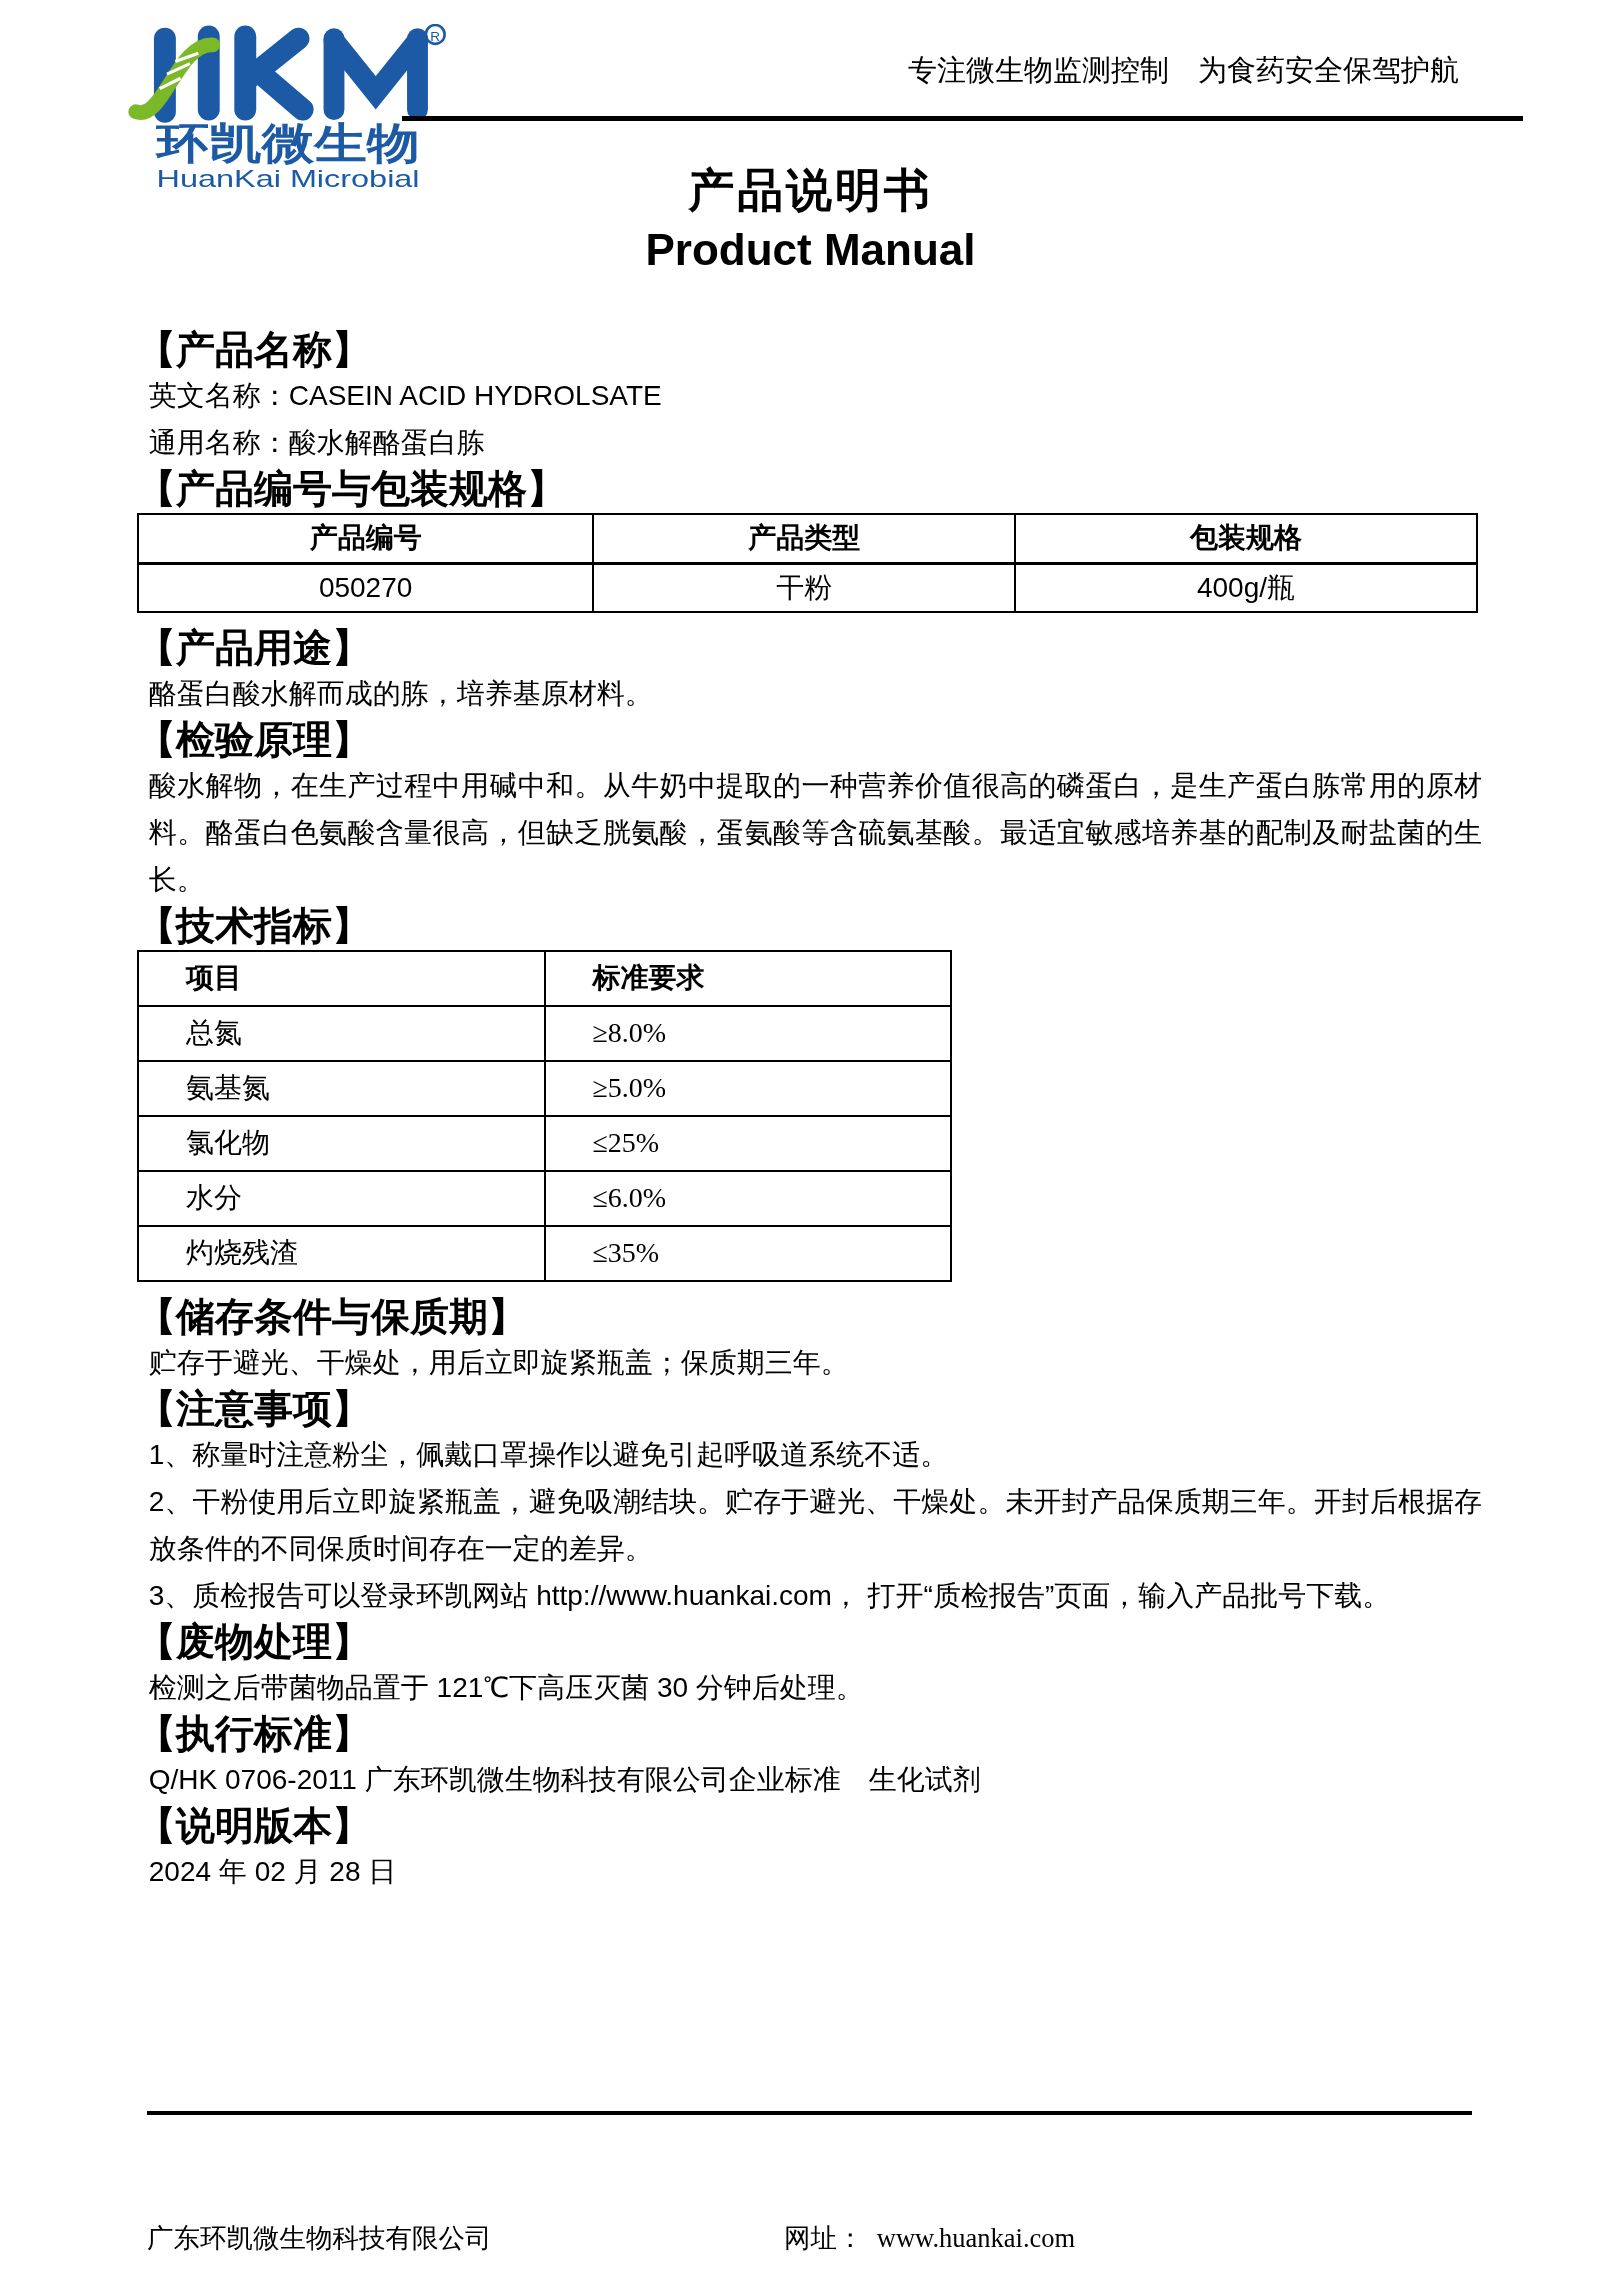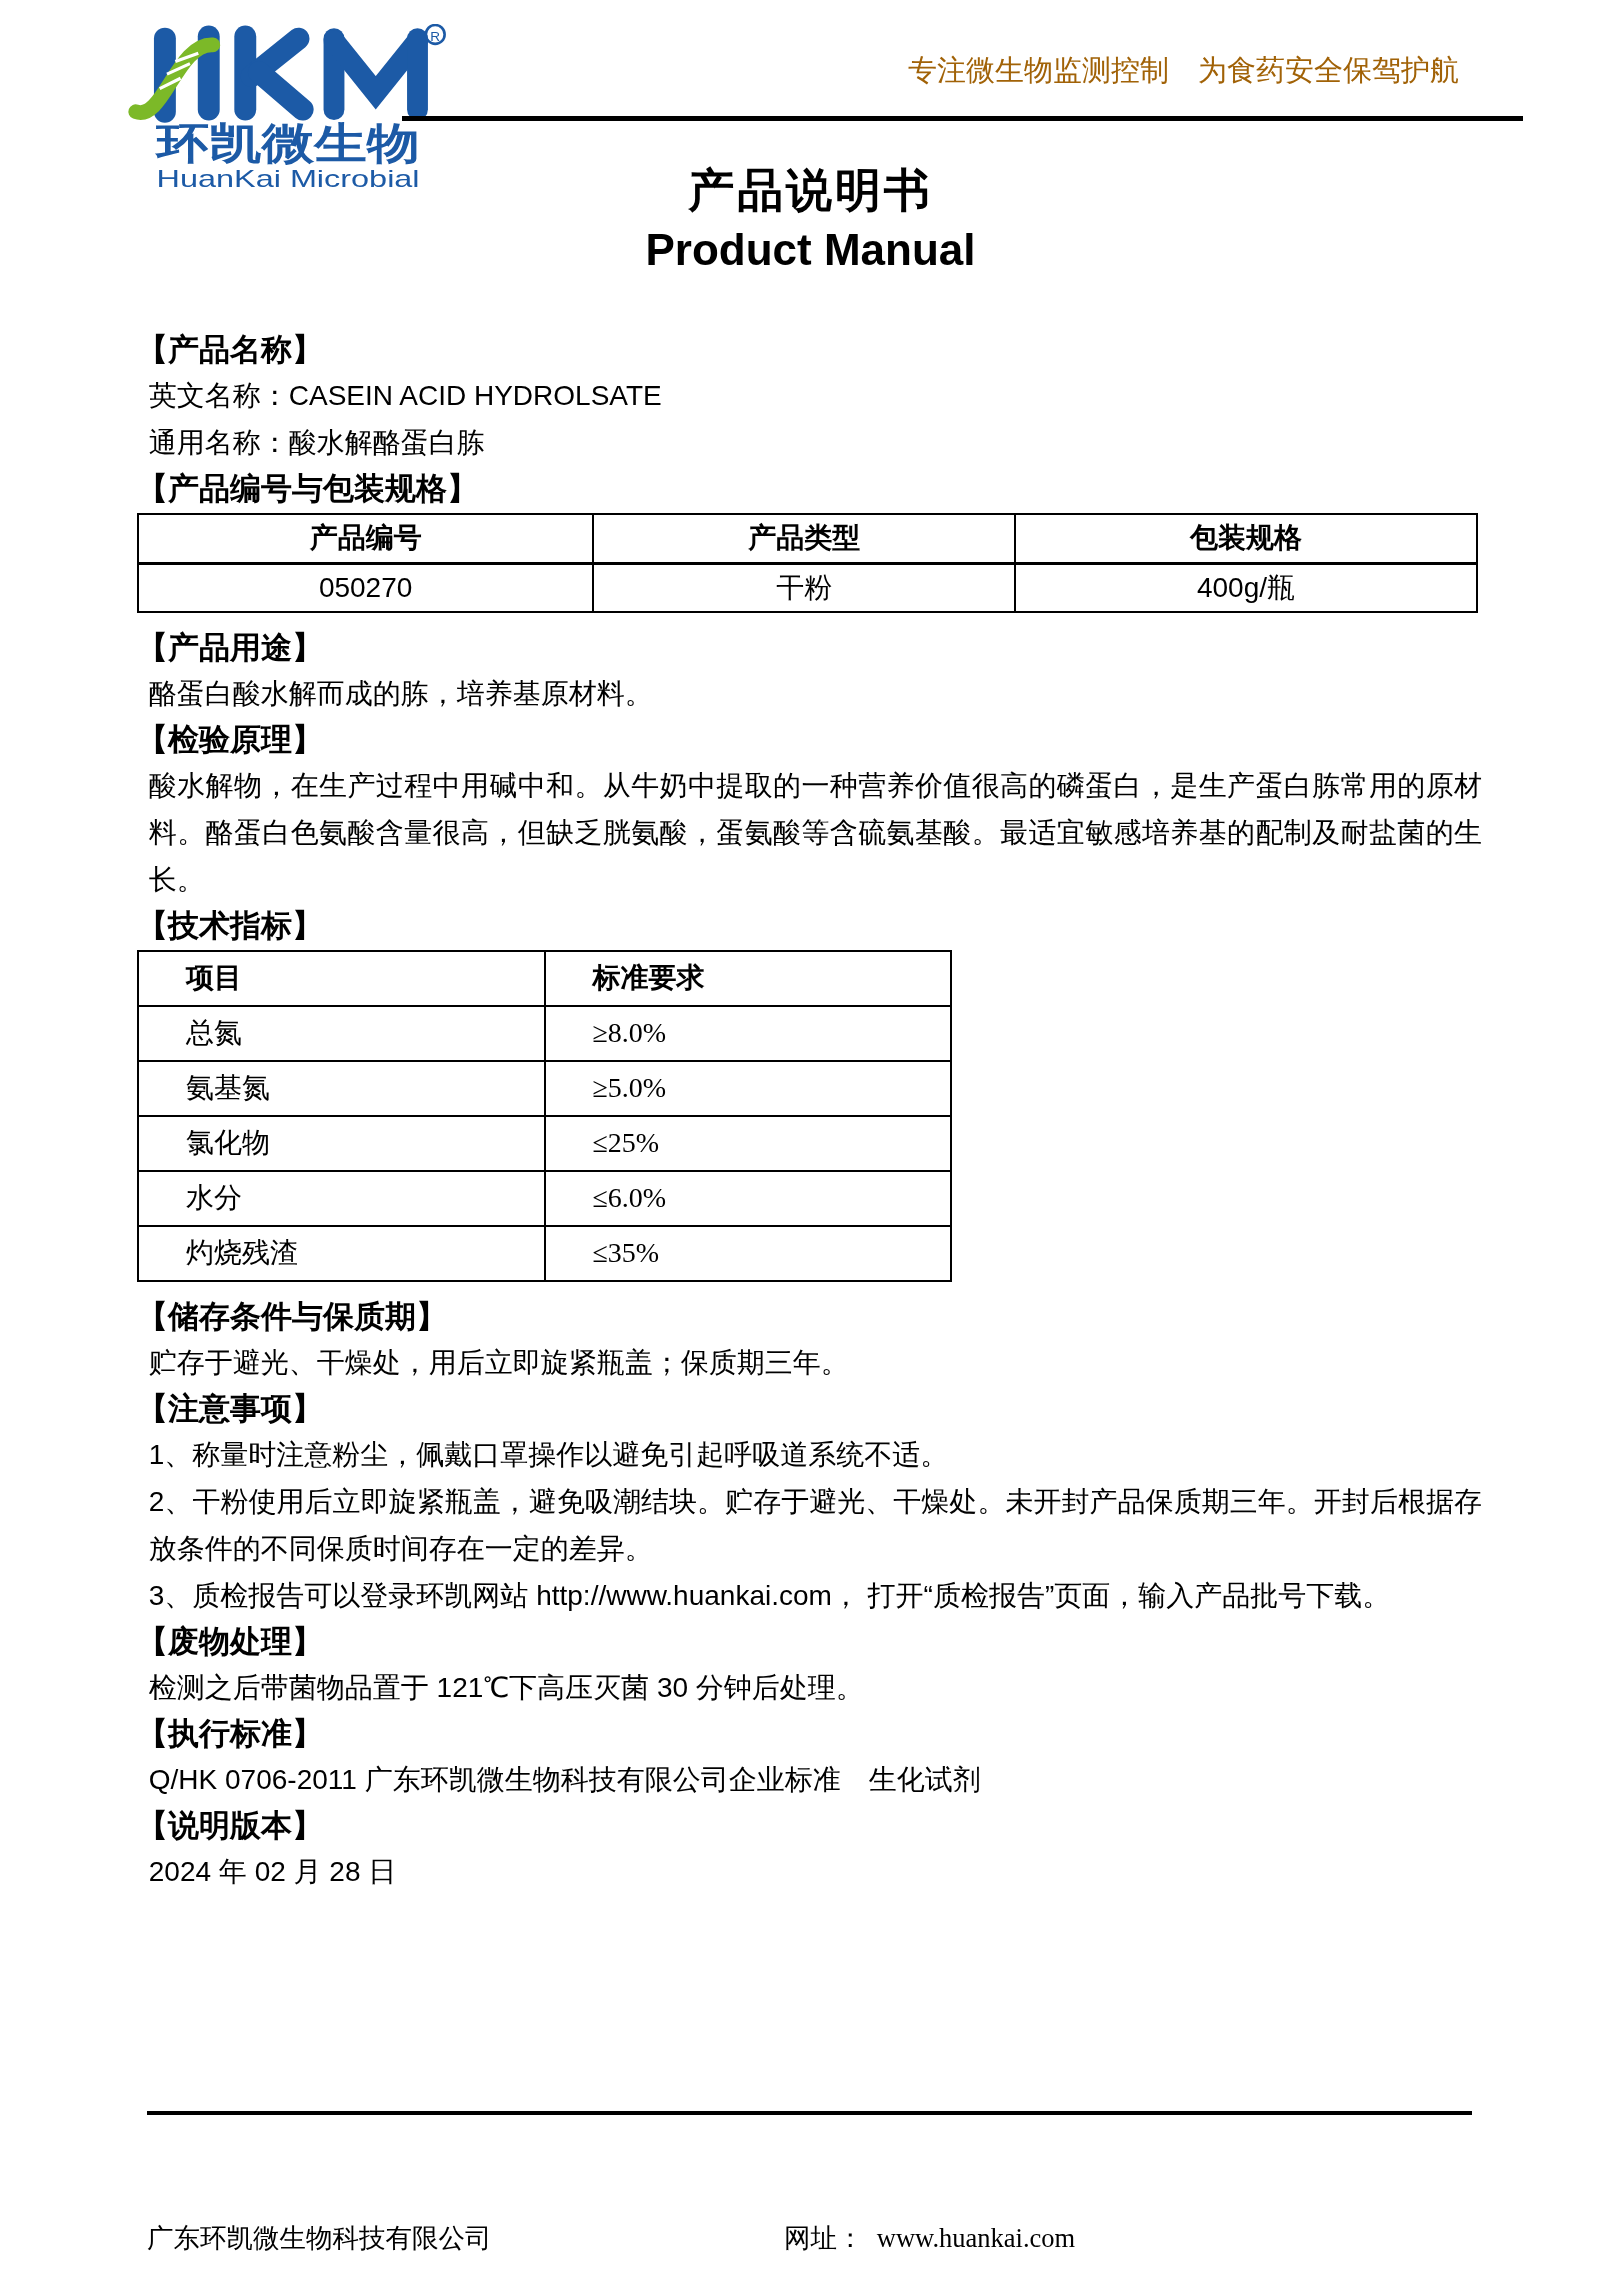--- a/index.html
+++ b/index.html
@@ -12,35 +12,35 @@
     background: #ffffff;
     font-family: "Liberation Sans", sans-serif;
     color: #000;
     overflow: hidden;
   }
 
   
   .logo { position: absolute; left: 98px; top: 23.5px; width: 353px; height: 167px; }
   .slogan {
     position: absolute; top: 51px; right: 162px;
-    font-size: 29px; color: #a16207; white-space: pre;
+    font-size: 29px; color: #000000; white-space: pre;
   }
   .header-rule {
     position: absolute; top: 116px; left: 402px; right: 98px;
     height: 4.9px; background: #000;
   }
 
   
   .title-block { position: absolute; top: 160px; left: 0; width: 100%; text-align: center; }
   .title-cn { font-size: 46px; font-weight: bold; letter-spacing: 2.9px; line-height: 61px; }
   .title-en { font-size: 44px; font-weight: bold; line-height: 57px; }
 
   
   .content { position: absolute; left: 137px; top: 327px; width: 1345px; }
-  .sec { font-size: 31px; font-weight: bold; line-height: 45px; }
+  .sec { font-size: 39px; font-weight: bold; line-height: 45px; }
   .line { font-size: 28px; line-height: 47px; padding-left: 11.8px; }
   .para { font-size: 28px; line-height: 47px; padding-left: 11.8px; text-align: justify; }
 
   
   table { border-collapse: collapse; }
   .spec-table { width: 1341px; margin: 2px 0 11.8px 0; }
   .spec-table th, .spec-table td {
     border: 2px solid #000; text-align: center; font-size: 28px; height: 49px;
   }
   .spec-table th { font-weight: bold; border-bottom: 3.9px solid #000; }

